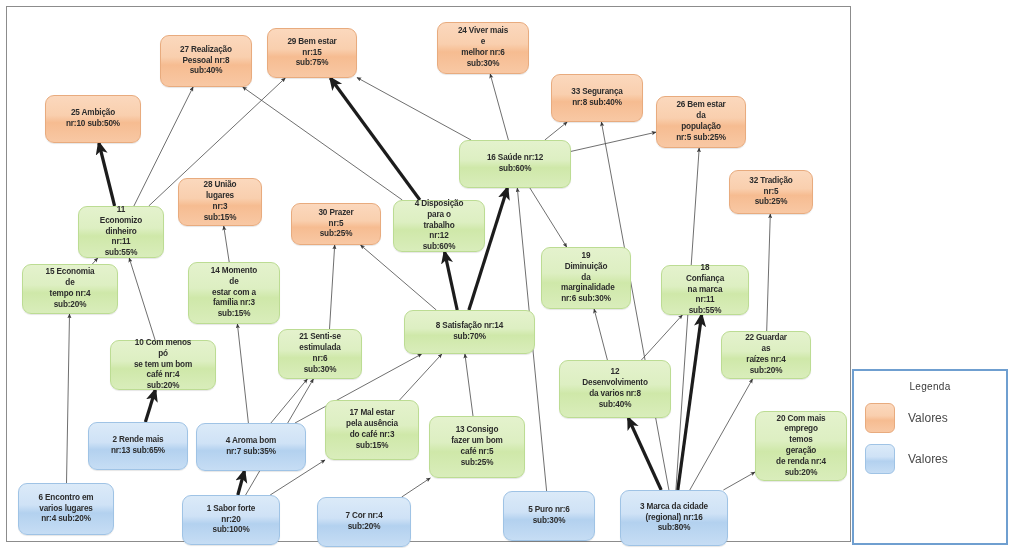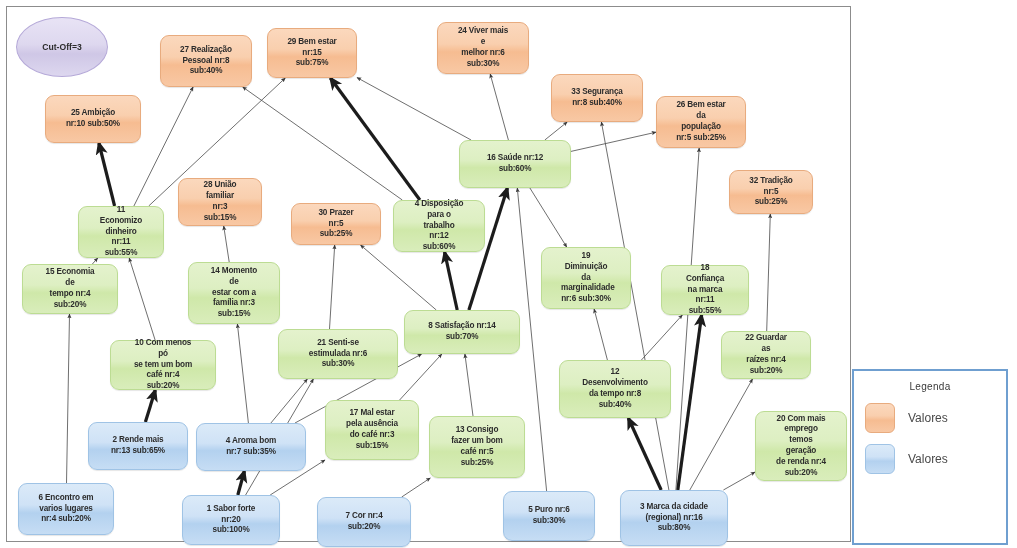--- a/index.html
+++ b/index.html
@@ -183,23 +183,20 @@
         <line x1="723.4" y1="490.0" x2="755.0" y2="472.1" stroke="#4a4a4a" stroke-width="0.8" marker-end="url(#ah-thin)"></line>
         <line x1="668.9" y1="490.0" x2="601.4" y2="122.0" stroke="#4a4a4a" stroke-width="0.8" marker-end="url(#ah-thin)"></line>
         <line x1="675.9" y1="490.0" x2="699.2" y2="148.0" stroke="#4a4a4a" stroke-width="0.8" marker-end="url(#ah-thin)"></line>
         <line x1="607.4" y1="360.0" x2="594.1" y2="309.0" stroke="#4a4a4a" stroke-width="0.8" marker-end="url(#ah-thin)"></line>
         <line x1="641.4" y1="360.0" x2="682.3" y2="315.0" stroke="#4a4a4a" stroke-width="0.8" marker-end="url(#ah-thin)"></line>
         <line x1="766.7" y1="331.0" x2="770.3" y2="214.0" stroke="#4a4a4a" stroke-width="0.8" marker-end="url(#ah-thin)"></line>
         <line x1="529.9" y1="188.0" x2="566.7" y2="247.0" stroke="#4a4a4a" stroke-width="0.8" marker-end="url(#ah-thin)"></line>
       </g>
   </svg>
 
-  <div id="cutoff-ellipse">
-    <span>Cut-Off=3</span>
-  </div>
 
   <div id="nodes">
       <div class="node value" style="left: 45px; top: 95px; width: 96px; height: 48px;">
         <span>
           <div>25 Ambição</div>
           <div>nr:10 sub:50%</div>
         </span>
       </div>
       <div class="node value" style="left: 160px; top: 35px; width: 92px; height: 52px;">
         <span>
@@ -243,21 +240,21 @@
       <div class="node consequence" style="left: 78px; top: 206px; width: 86px; height: 52px;">
         <span>
           <div>11 Economizo</div>
           <div>dinheiro nr:11</div>
           <div>sub:55%</div>
         </span>
       </div>
       <div class="node value" style="left: 178px; top: 178px; width: 84px; height: 48px;">
         <span>
           <div>28 União</div>
-          <div>familiar nr:3</div>
+          <div>lugares nr:3</div>
           <div>sub:15%</div>
         </span>
       </div>
       <div class="node value" style="left: 291px; top: 203px; width: 90px; height: 42px;">
         <span>
           <div>30 Prazer nr:5</div>
           <div>sub:25%</div>
         </span>
       </div>
       <div class="node consequence" style="left: 393px; top: 200px; width: 92px; height: 52px;">
@@ -296,52 +293,52 @@
         </span>
       </div>
       <div class="node consequence" style="left: 188px; top: 262px; width: 92px; height: 62px;">
         <span>
           <div>14 Momento de</div>
           <div>estar com a</div>
           <div>família nr:3</div>
           <div>sub:15%</div>
         </span>
       </div>
-      <div class="node consequence" style="left: 404px; top: 310px; width: 116px; height: 44px;">
+      <div class="node consequence" style="left: 404px; top: 310px; width: 131px; height: 44px;">
         <span>
           <div>8 Satisfação  nr:14</div>
           <div>sub:70%</div>
         </span>
       </div>
       <div class="node consequence" style="left: 721px; top: 331px; width: 90px; height: 48px;">
         <span>
           <div>22 Guardar as</div>
           <div>raízes nr:4</div>
           <div>sub:20%</div>
         </span>
       </div>
       <div class="node consequence" style="left: 110px; top: 340px; width: 106px; height: 50px;">
         <span>
           <div>10 Com menos pó</div>
           <div>se tem um bom</div>
           <div>café nr:4 sub:20%</div>
         </span>
       </div>
-      <div class="node consequence" style="left: 278px; top: 329px; width: 120px; height: 50px;">
+      <div class="node consequence" style="left: 278px; top: 329px; width: 84px; height: 50px;">
         <span>
           <div>21 Senti-se</div>
           <div>estimulada nr:6</div>
           <div>sub:30%</div>
         </span>
       </div>
       <div class="node consequence" style="left: 559px; top: 360px; width: 112px; height: 58px;">
         <span>
           <div>12</div>
           <div>Desenvolvimento</div>
-          <div>da tempo nr:8</div>
+          <div>da varios nr:8</div>
           <div>sub:40%</div>
         </span>
       </div>
       <div class="node attribute" style="left: 88px; top: 422px; width: 100px; height: 48px;">
         <span>
           <div>2 Rende mais</div>
           <div>nr:13 sub:65%</div>
         </span>
       </div>
       <div class="node attribute" style="left: 196px; top: 423px; width: 110px; height: 48px;">

